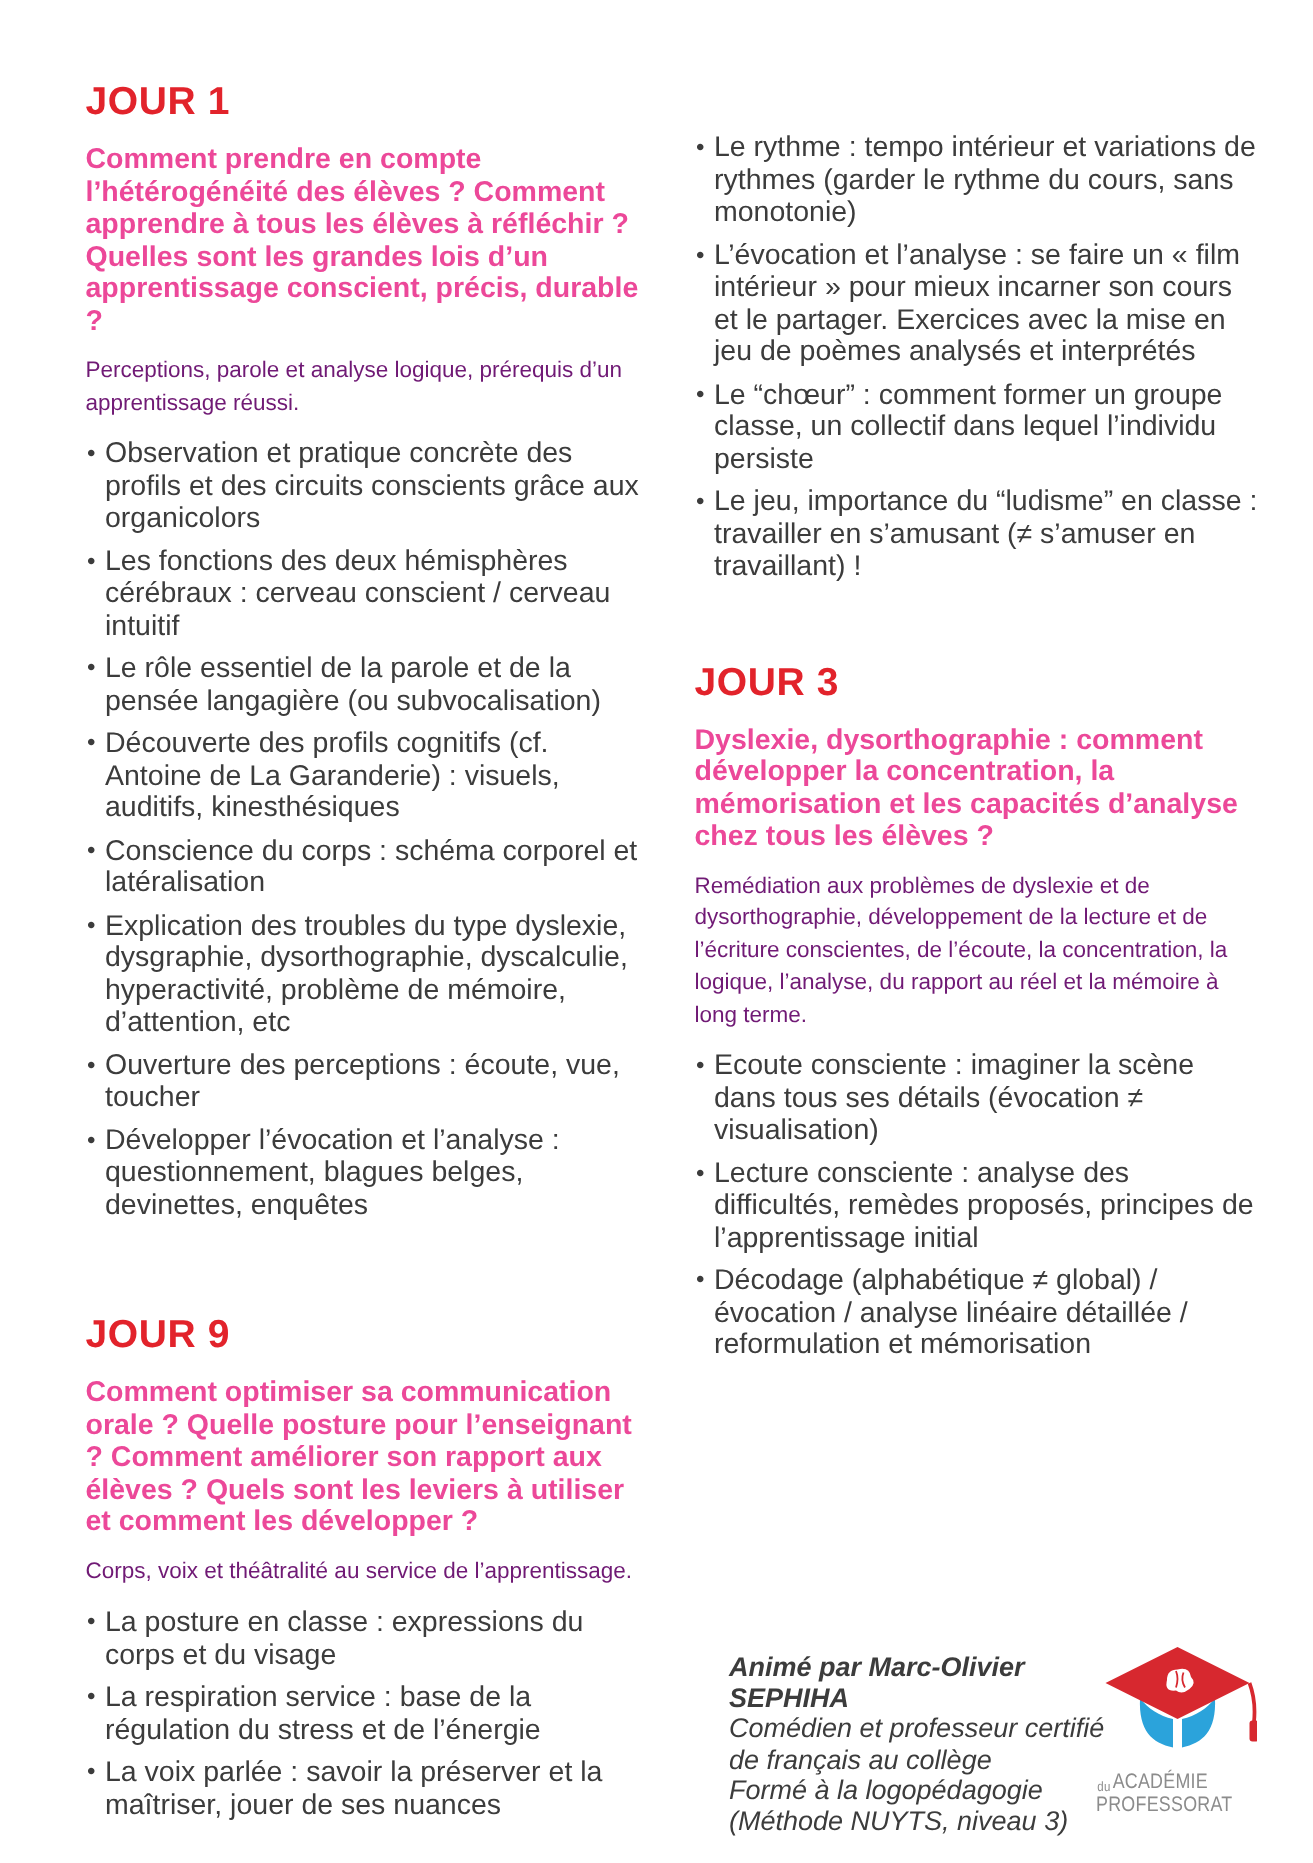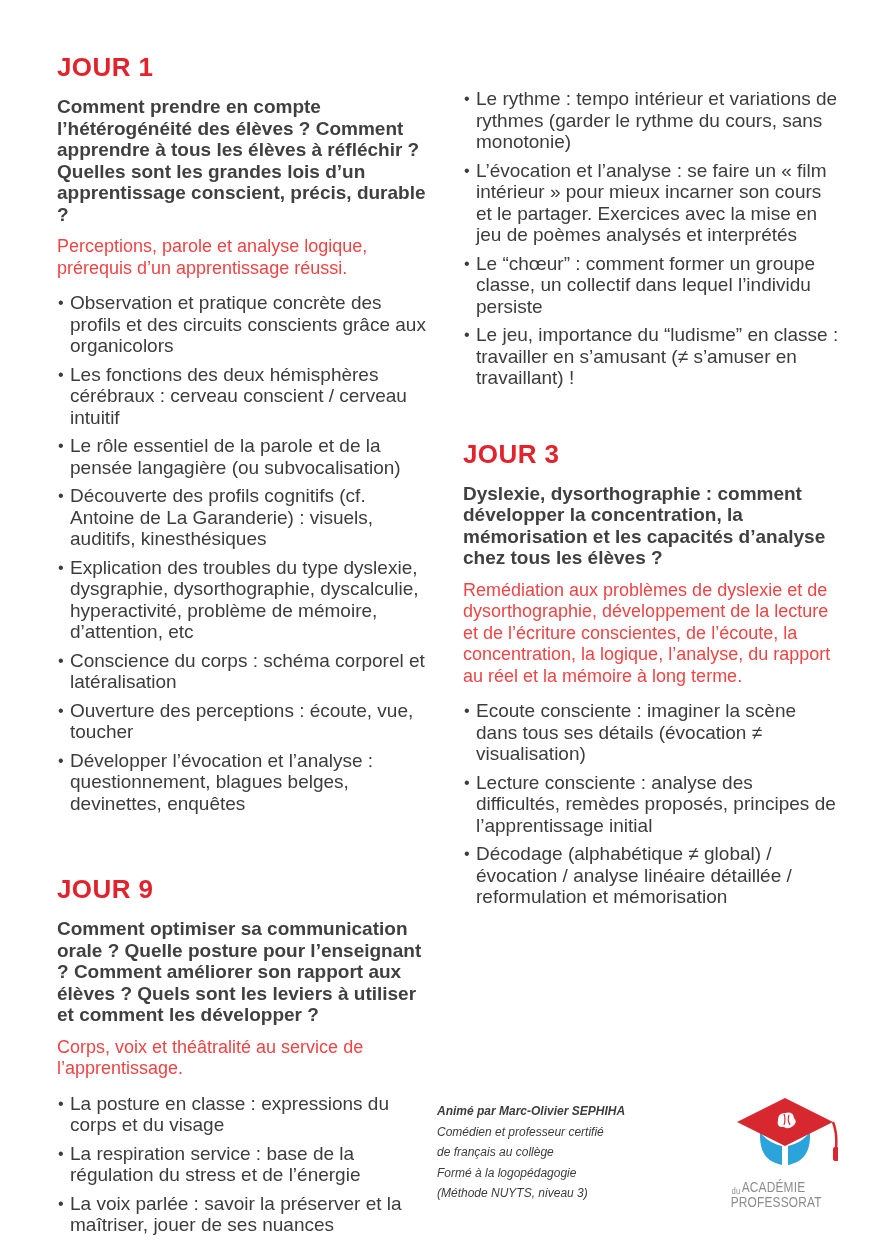--- a/index.html
+++ b/index.html
@@ -10,36 +10,36 @@
   .col { position:absolute; top:52px; width:376px; }
   .col-left  { left:57px; }
   .col-right { left:463px; }
 
   .day-title {
     margin:0 0 13px 0; font-size:26px; font-weight:bold;
     letter-spacing:0.4px; color:#E2232B;
   }
   .question {
     margin:0 0 11px 0; font-size:19px; line-height:21.5px;
-    font-weight:bold; color:#404040;
+    font-weight:bold; color:#ec4899;
   }
   .subtitle {
-    margin:0 0 13px 0; font-size:18px; line-height:21.5px; color:#ef4444;
+    margin:0 0 13px 0; font-size:15px; line-height:21.5px; color:#701a75;
   }
   ul.bullets { list-style:none; margin:0; padding:0; font-size:19px; line-height:21.5px; }
   ul.bullets li { position:relative; padding-left:13px; margin-bottom:7px; }
   ul.bullets li::before { content:"•"; position:absolute; left:1px; font-size:0.85em; }
 
   .section-jour2 { margin-top:60px; }
   .col-right ul.continuation { margin-top:36px; }
   .section-jour3 { margin-top:50px; }
 
   .footer-credits {
-    position:absolute; left:437px; top:1101px; width:280px;
-    font-style:italic; font-size:12px; line-height:20.5px; color:#3C3C3C;
+    position:absolute; left:486px; top:1101px; width:280px;
+    font-style:italic; font-size:18px; line-height:20.5px; color:#3C3C3C;
   }
   .footer-credits .presenter { font-weight:bold; margin:0; }
   .footer-credits .credit-line { margin:0; }
 
   .logo {
     position:absolute; left:729px; top:1096px; width:112px; text-align:left;
   }
   .logo svg { display:block; margin:0 auto; }
   .logo-text {
     position:relative; margin-top:2px; padding-left:0;
@@ -60,22 +60,22 @@
   <div class="col col-left">
     <section>
       <h2 class="day-title">JOUR 1</h2>
       <p class="question">Comment prendre en compte l’hétérogénéité des élèves ? Comment apprendre à tous les élèves à réfléchir ? Quelles sont les grandes lois d’un apprentissage conscient, précis, durable ?</p>
       <p class="subtitle">Perceptions, parole et analyse logique, prérequis d’un apprentissage réussi.</p>
       <ul class="bullets">
           <li>Observation et pratique concrète des profils et des circuits conscients grâce aux organicolors</li>
           <li>Les fonctions des deux hémisphères cérébraux : cerveau conscient / cerveau intuitif</li>
           <li>Le rôle essentiel de la parole et de la pensée langagière (ou subvocalisation)</li>
           <li>Découverte des profils cognitifs (cf. Antoine de La Garanderie) : visuels, auditifs, kinesthésiques</li>
+          <li>Conscience du corps : schéma corporel et latéralisation</li>
           <li>Explication des troubles du type dyslexie, dysgraphie, dysorthographie, dyscalculie, hyperactivité, problème de mémoire, d’attention, etc</li>
-          <li>Conscience du corps : schéma corporel et latéralisation</li>
           <li>Ouverture des perceptions : écoute, vue, toucher</li>
           <li>Développer l’évocation et l’analyse : questionnement, blagues belges, devinettes, enquêtes</li>
         </ul>
     </section>
 
     <section class="section-jour2">
       <h2 class="day-title">JOUR 9</h2>
       <p class="question">Comment optimiser sa communication orale ?  Quelle posture pour l’enseignant ? Comment améliorer son rapport aux élèves ? Quels sont les leviers à utiliser et comment les développer ?</p>
       <p class="subtitle">Corps, voix et théâtralité au service de l’apprentissage.</p>
       <ul class="bullets">

